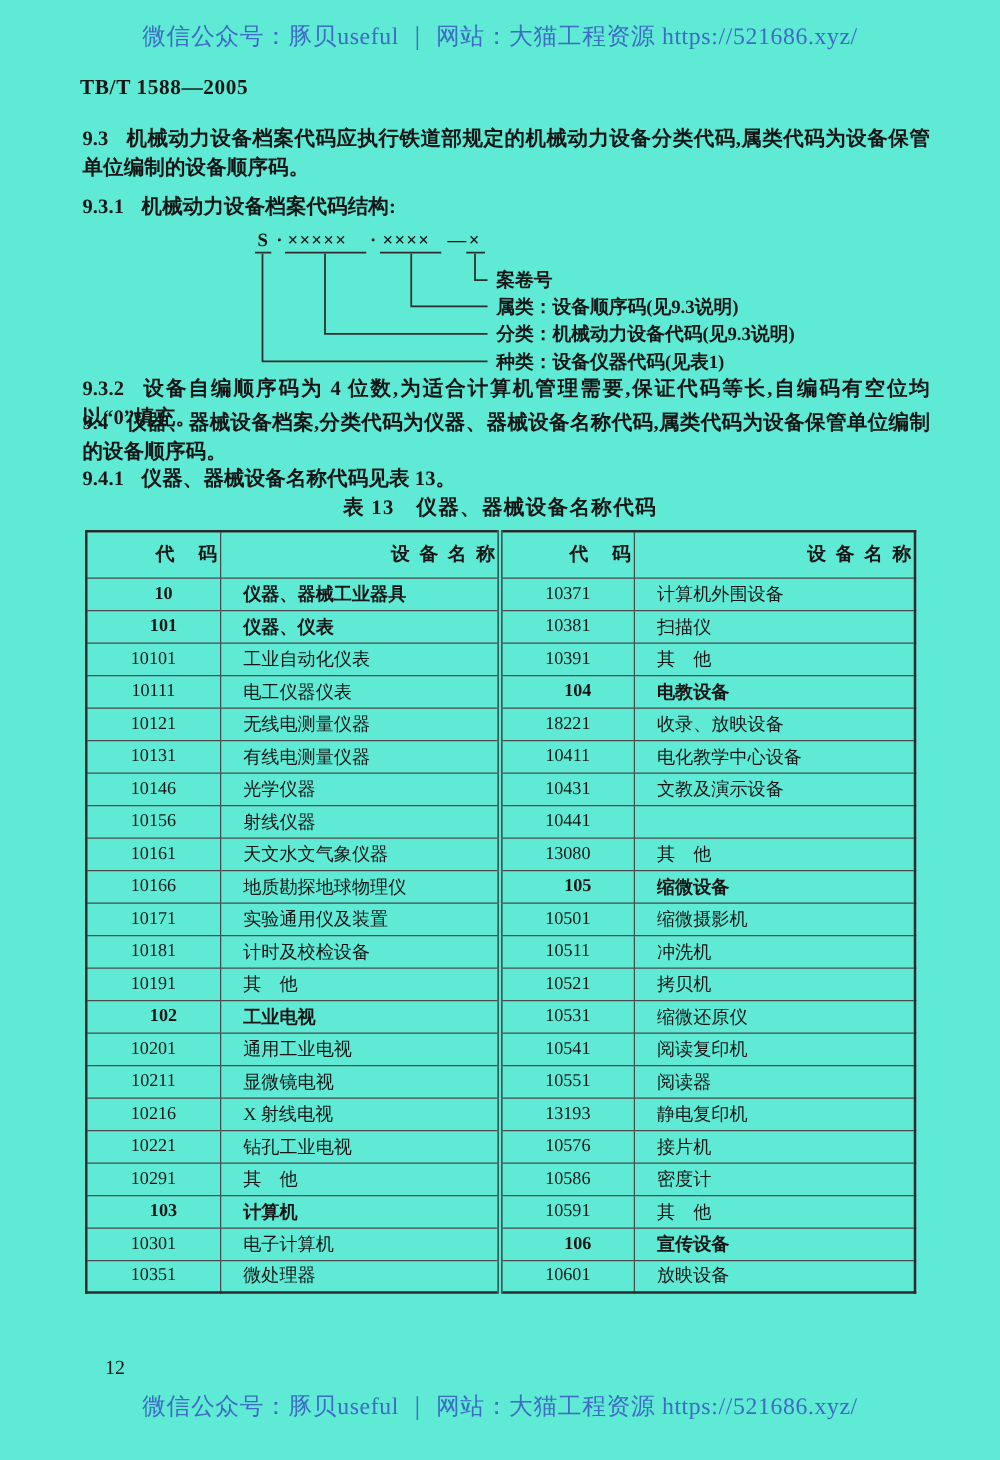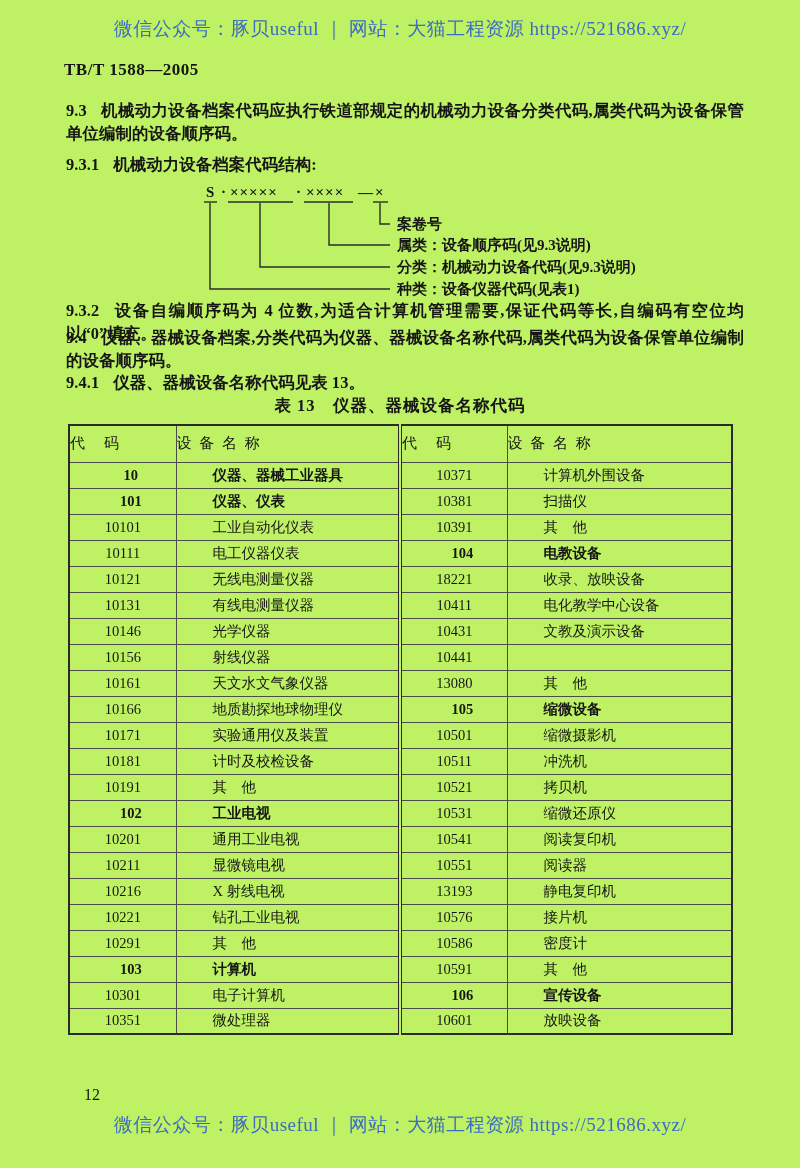--- a/index.html
+++ b/index.html
@@ -3,21 +3,21 @@
 <meta charset="utf-8">
 <style>
   * { margin: 0; padding: 0; box-sizing: border-box; }
   html, body { background: #e8e8e8; }
   body { font-family: "Liberation Serif", "DejaVu Serif", serif; }
   .page {
     position: relative;
     width: 800px;
     height: 1168px;
     margin: 0 auto;
-    background: #bef264;
+    background: #5eead4;
     color: #161616;
     overflow: hidden;
   }
   .promo {
     position: absolute;
     left: 0; right: 0;
     text-align: center;
     color: #3d6cc2;
     font-size: 19px;
     letter-spacing: 0.5px;
@@ -88,27 +88,27 @@
     border: 1px solid #4b4b4b;
     height: 26px;
     padding: 0;
     font-weight: 400;
     vertical-align: middle;
     overflow: hidden;
     white-space: nowrap;
   }
   .code-table thead th {
     height: 37px;
-    font-weight: 400;
-    text-align: left;
+    font-weight: 700;
+    text-align: right;
     letter-spacing: 2px;
     font-size: 15px;
   }
   .code-table td.code { text-align: center; }
-  .code-table td.name { text-align: left; padding-left: 36px; }
+  .code-table td.name { text-align: left; padding-left: 18px; }
   .code-table .bold { font-weight: 700; padding-left: 16px; }
   
   .code-table th:nth-child(3), .code-table td:nth-child(3) {
     border-left: 4px double #2b2b2b;
   }
   .page-number {
     position: absolute;
     left: 84px; top: 1086px;
     font-size: 16px;
     font-weight: 500;

